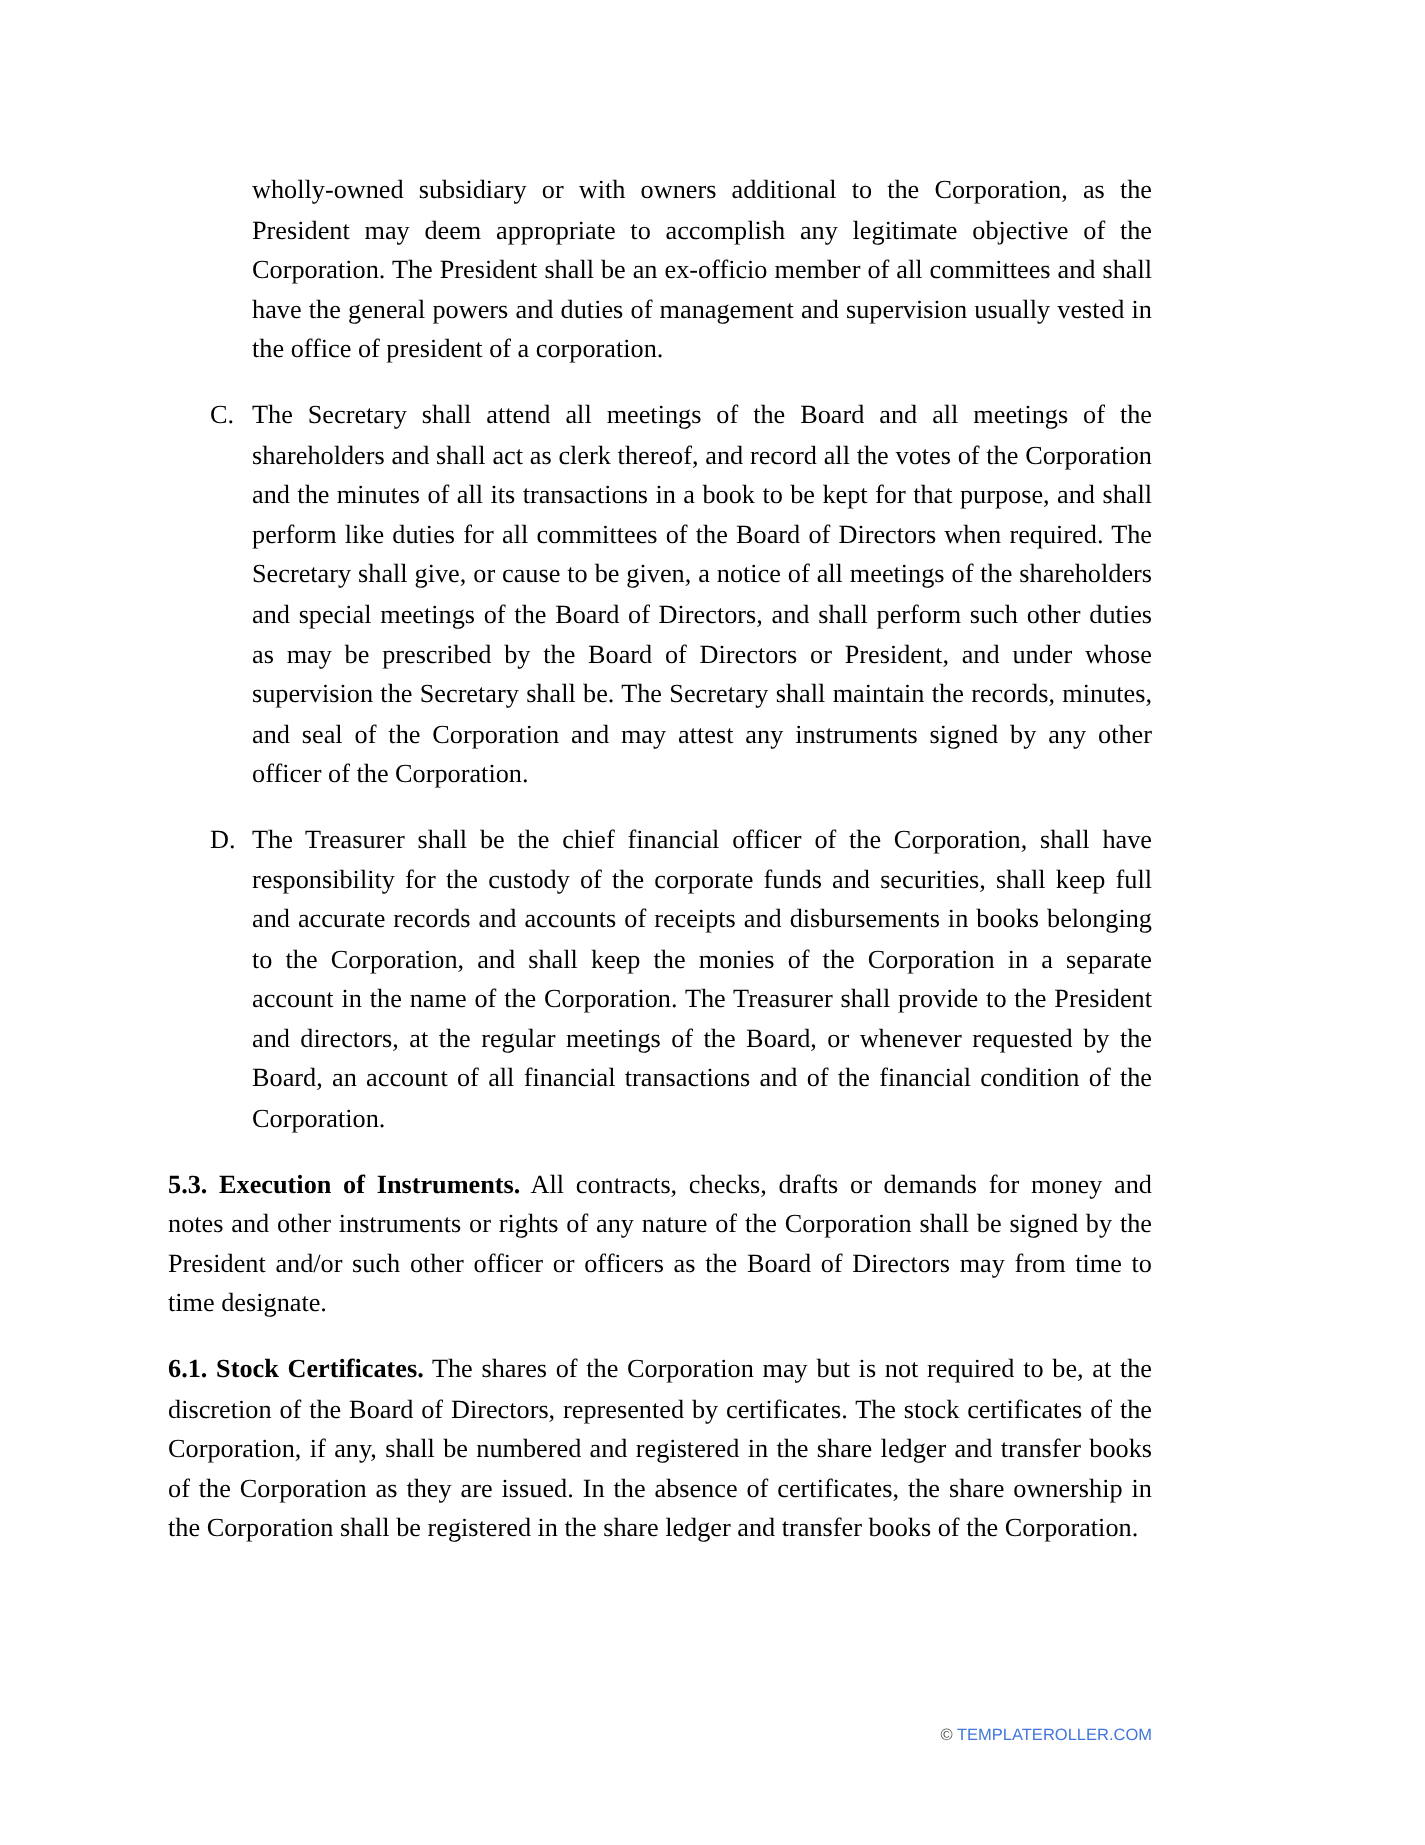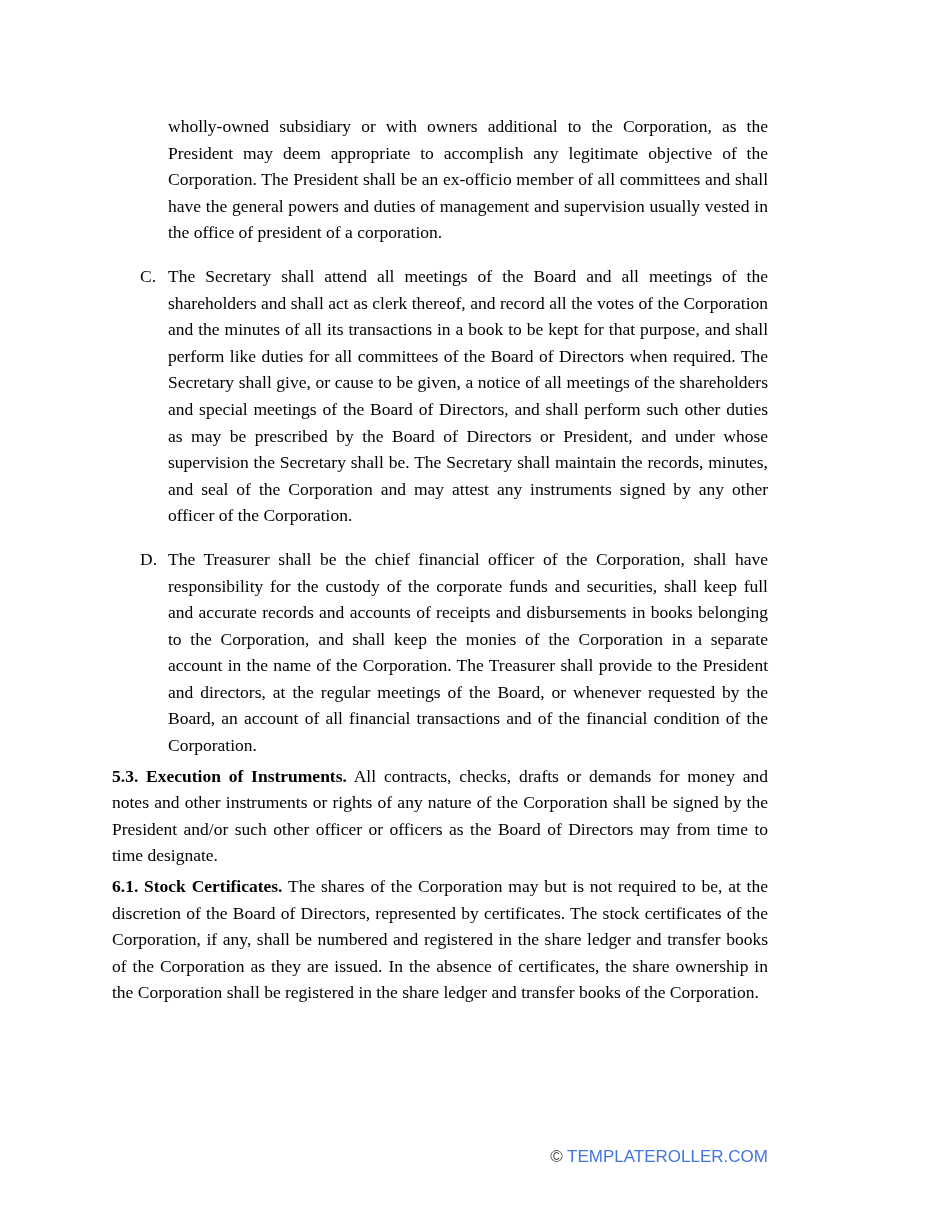--- a/index.html
+++ b/index.html
@@ -29,36 +29,36 @@
     position: relative;
     margin-top: 17px;
     padding-left: 56px;
   }
   .list-marker {
     position: absolute;
     left: 28px;
     top: 0;
   }
   .body-para {
-    margin-top: 4px;
+    margin-top: 17px;
   }
   .lead-bold {
     font-weight: bold;
   }
   .article-heading {
     margin-top: 18px;
     font-weight: bold;
     text-align: left;
   }
   .footer {
     position: absolute;
     top: 1148px;
     right: 112px;
     font-family: "Liberation Sans", sans-serif;
-    font-size: 17px;
+    font-size: 11px;
     line-height: 18px;
   }
   .footer .copy {
     color: #555555;
   }
   .footer a {
     text-decoration: none;
   }
 </style>
 </head>

